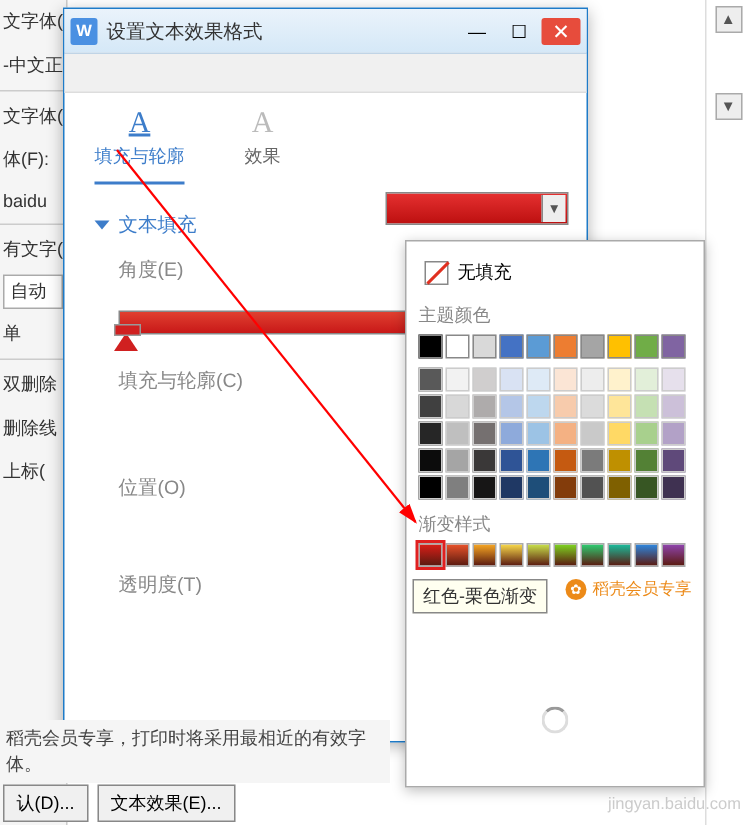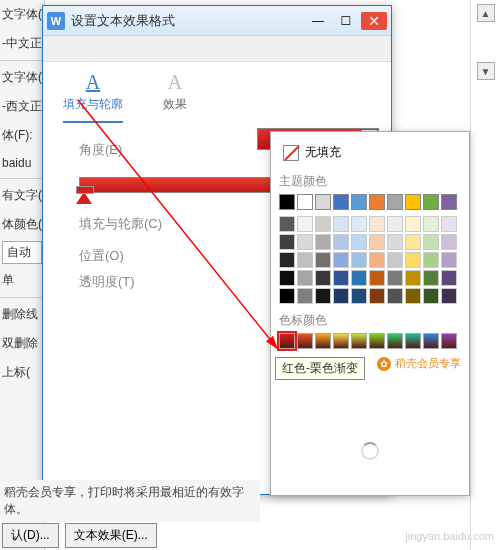--- a/index.html
+++ b/index.html
@@ -117,21 +117,21 @@
   border-right: 8px solid transparent;
   border-bottom: 12px solid #d02020;
 }
 .color-bar .handle::after{
   content:"";
   position:absolute;left:-8px;top:-6px;
   width:16px;height:6px;background:#d02020;
   border:1px solid #999;
 }
 
-.pct-row { display:flex; align-items:center; justify-content:space-between; padding: 4px 16px; color:#888; }
+.pct-row { display:flex; align-items:center; justify-content:space-between; padding: 4px 16px; color:#888;margin-top:39px; }
 .pct-ctrl { display:flex; align-items:center; gap:4px; }
 .slider-stub { width:40px; height:4px; background:#ccc; border-radius:2px; position:relative;}
 .slider-stub::after{content:"";position:absolute;right:0;top:-4px;width:12px;height:12px;border-radius:50%;background:#fff;border:1px solid #888;}
 .pct-val { border:1px solid #aaa; padding:1px 4px; font-size:11px; background:#fff; display:flex;align-items:center;gap:2px;}
 .pct-arrows{display:flex;flex-direction:column;line-height:5px;font-size:7px;color:#666;}
 
 
 .color-dd {
   position: absolute;
   right: 12px; top: 122px;
@@ -144,21 +144,21 @@
   position:absolute; right:1px; top:1px;
   width:16px; height:18px;
   background:#eee; border-left:1px solid #888;
   display:flex; align-items:center; justify-content:center;
   font-size:9px; color:#555;
 }
 
 
 .popup {
   position: absolute;
-  top: 131px; left: 270px;
+  top: 160px; left: 270px;
   width: 200px;
   height: 365px;
   background: #fff;
   border: 1px solid #aaa;
   box-shadow: 0 2px 8px rgba(0,0,0,0.25);
   padding: 8px;
   z-index: 20;
 }
 .popup .nofill { display:flex; align-items:center; gap:6px; padding:4px; cursor:pointer;}
 .popup .nofill .box { width:16px; height:16px; border:1px solid #888; position:relative; background:#fff;}
@@ -237,31 +237,29 @@
 .angle-circle::after{content:"";position:absolute;left:10px;top:0;width:1px;height:11px;background:#333;}
 </style>
 </head>
 <body>
 
 <div class="bg-panel">
   <div class="bg-label">文字体(</div>
   <div class="bg-label">-中文正</div>
   <div class="bg-sep"></div>
   <div class="bg-label">文字体(</div>
-  <div class="bg-label">-西文正</div>
   <div class="bg-label">体(F):</div>
   <div class="bg-label">baidu</div>
   <div class="bg-sep"></div>
   <div class="bg-label">有文字(</div>
-  <div class="bg-label">体颜色(</div>
   <div class="bg-label" style="background:#fff;border:1px solid #aaa;margin:2px;padding:2px 4px;">自动</div>
   <div class="bg-label">单</div>
   <div class="bg-sep"></div>
+  <div class="bg-label">双删除</div>
   <div class="bg-label">删除线</div>
-  <div class="bg-label">双删除</div>
   <div class="bg-label">上标(</div>
 </div>
 
 <div class="right-strip">
   <div class="scroll-btn">▲</div>
   <div class="scroll-btn" style="margin-top:40px">▼</div>
 </div>
 
 <div class="dialog">
   <div class="titlebar">
@@ -278,20 +276,24 @@
       <span class="icon" style="text-decoration:underline;color:#3d7dca;">A</span>
       <span>填充与轮廓</span>
     </div>
     <div class="tab">
       <span class="icon" style="color:#bbb;">A</span>
       <span>效果</span>
     </div>
   </div>
 
   <div class="content">
+    <div class="section-header">
+      <span class="caret"></span>
+      <span>文本填充</span>
+    </div>
 
 
 
     <div class="field-row">
       <span>角度(E)</span>
       <span class="angle-circle" style="float:right;margin-right:60px;"></span>
     </div>
 
     <div class="color-bar">
       <div class="handle"></div>
@@ -411,21 +413,21 @@
         <div class="sw" style="background: rgb(30, 78, 121);"></div>
         <div class="sw" style="background: rgb(131, 60, 11);"></div>
         <div class="sw" style="background: rgb(82, 82, 82);"></div>
         <div class="sw" style="background: rgb(127, 96, 0);"></div>
         <div class="sw" style="background: rgb(55, 86, 35);"></div>
         <div class="sw" style="background: rgb(63, 49, 81);"></div>
       </div>
     </div>
 
   <div class="grad-section">
-    <div class="label">色标颜色</div>
+    <div class="label">渐变样式</div>
     <div class="grad-row" id="gradrow">
         <div class="grad-sw sel" style="background: linear-gradient(rgb(217, 30, 24), rgb(90, 26, 16));"></div>
         <div class="grad-sw" style="background: linear-gradient(rgb(232, 82, 42), rgb(90, 26, 16));"></div>
         <div class="grad-sw" style="background: linear-gradient(rgb(246, 166, 35), rgb(90, 26, 16));"></div>
         <div class="grad-sw" style="background: linear-gradient(rgb(248, 217, 74), rgb(90, 26, 16));"></div>
         <div class="grad-sw" style="background: linear-gradient(rgb(200, 224, 74), rgb(90, 26, 16));"></div>
         <div class="grad-sw" style="background: linear-gradient(rgb(126, 211, 33), rgb(90, 26, 16));"></div>
         <div class="grad-sw" style="background: linear-gradient(rgb(46, 204, 113), rgb(90, 26, 16));"></div>
         <div class="grad-sw" style="background: linear-gradient(rgb(26, 188, 156), rgb(90, 26, 16));"></div>
         <div class="grad-sw" style="background: linear-gradient(rgb(46, 134, 222), rgb(90, 26, 16));"></div>

